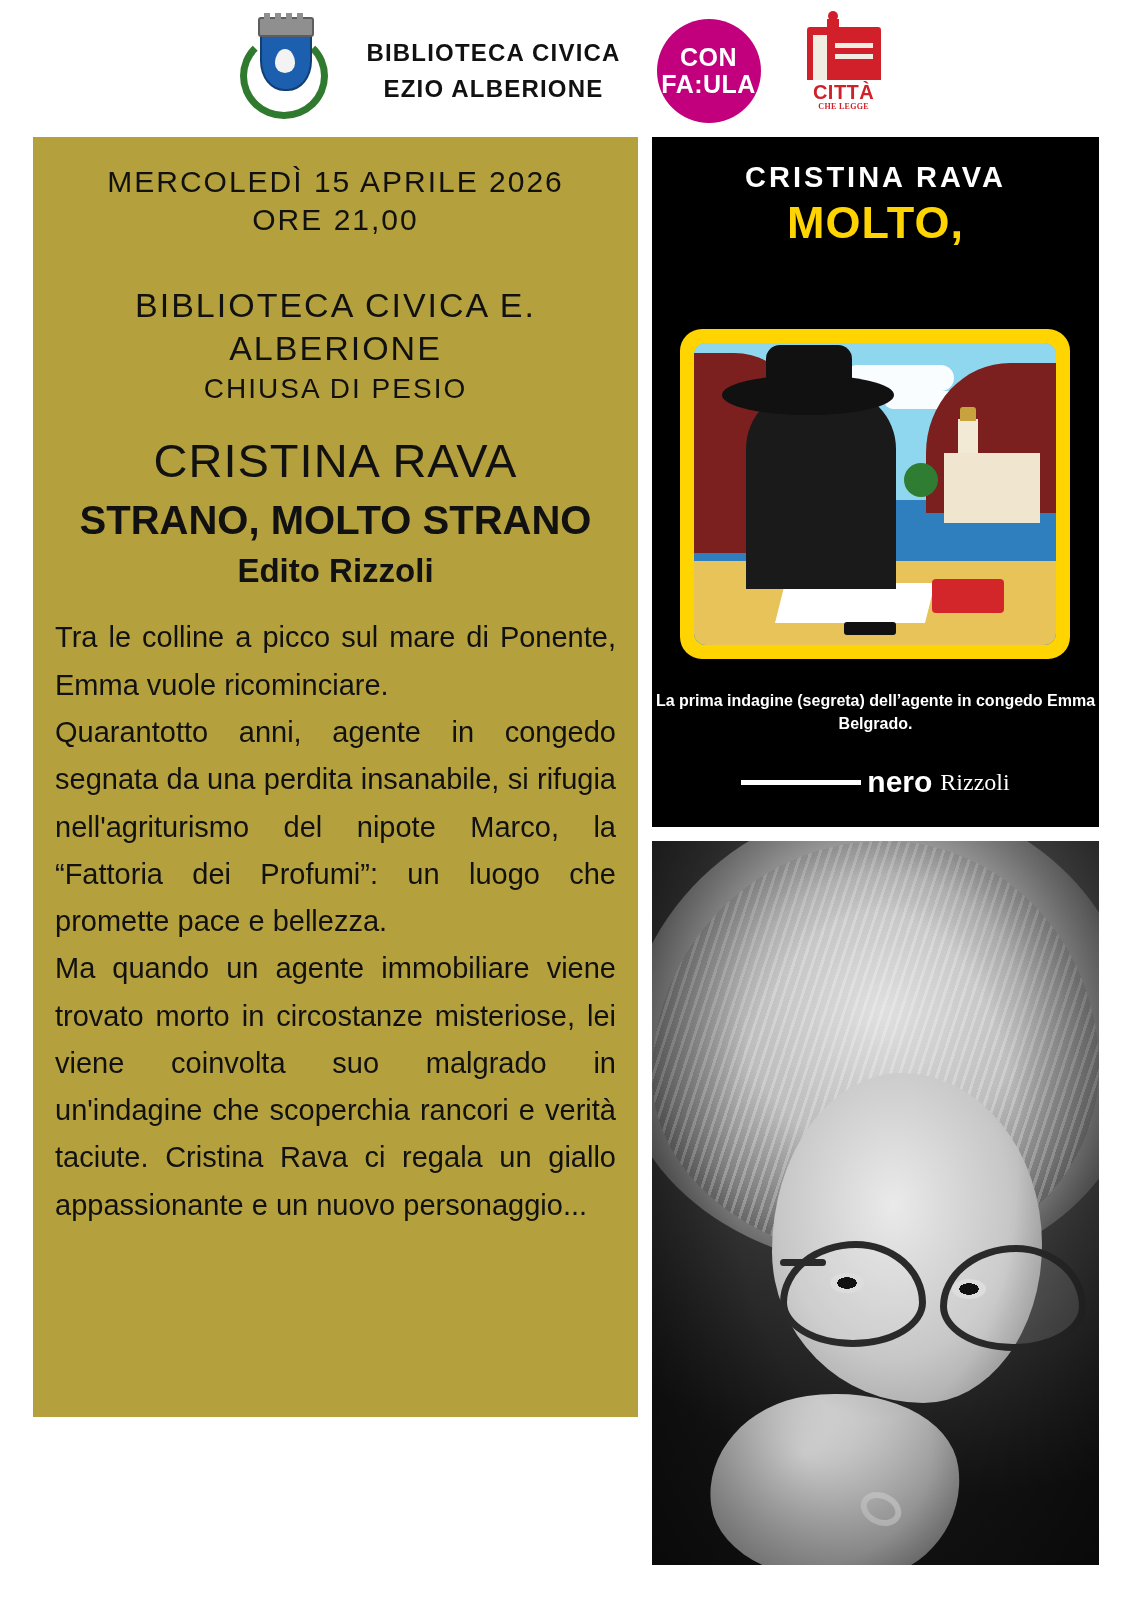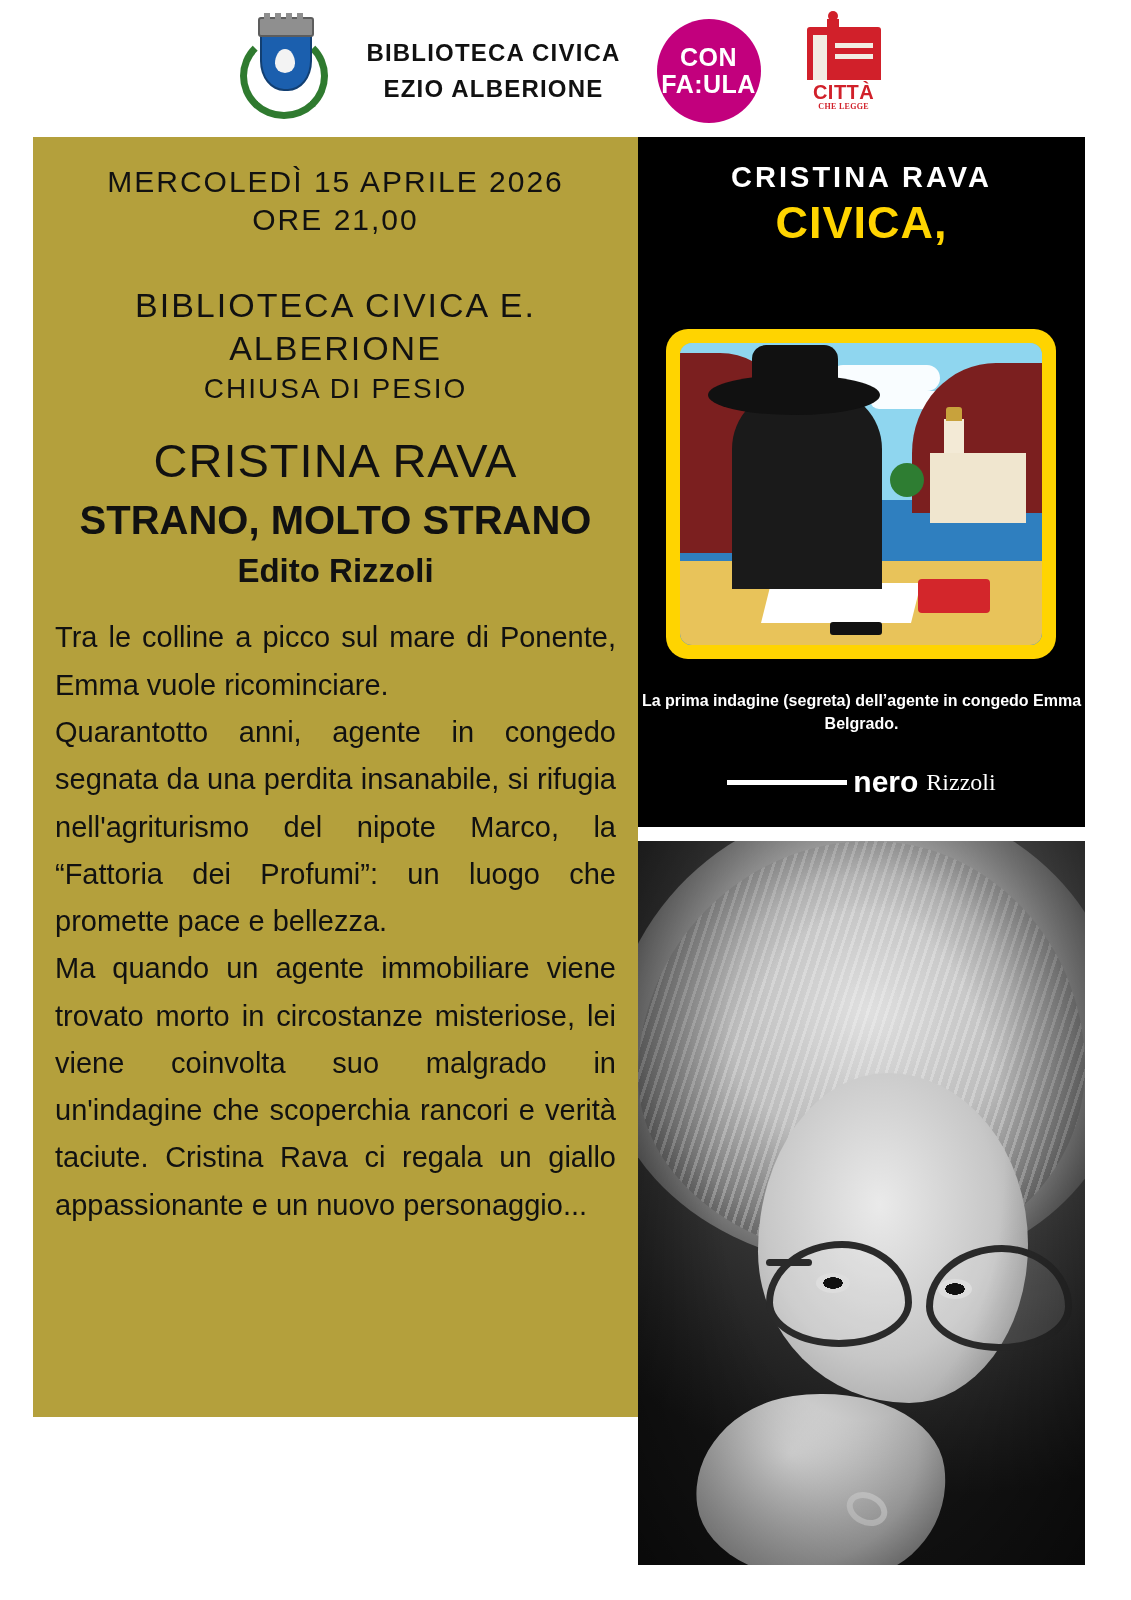--- a/index.html
+++ b/index.html
@@ -158,20 +158,21 @@
   .citta .label .t2 { font-size: 8px; letter-spacing: 0.3px; font-family: Liberation Serif, serif; }
 
   
   .content {
     position: absolute;
     top: 137px;
     left: 33px;
     width: 1066px;
     height: 1280px;
     display: flex;
+    gap: 14px;
   }
 
   .left-panel {
     width: 605px;
     background: #b4a03c;
     padding: 26px 22px 10px 22px;
     box-sizing: border-box;
   }
 
   .when {
@@ -504,21 +505,21 @@
       <p>Ma quando un agente immobiliare viene trovato morto in circostanze misteriose, lei viene coinvolta suo malgrado in un'indagine che scoperchia rancori e verità taciute. Cristina Rava ci regala un giallo appassionante e un nuovo personaggio...</p>
     </div>
 
   </div>
 
   <div class="right-col">
 
     <div class="cover">
       <div class="c-author">CRISTINA RAVA</div>
       <div class="c-title">
-        <div>CIVICA,</div>
+        <div>MOLTO,</div>
       </div>
 
       <div class="art">
         <div class="inner">
           <div class="sky"></div>
           <div class="cloud cl1"></div>
           <div class="cloud cl2"></div>
           <div class="sea"></div>
           <div class="hill-l"></div>
           <div class="hill-r"></div>

